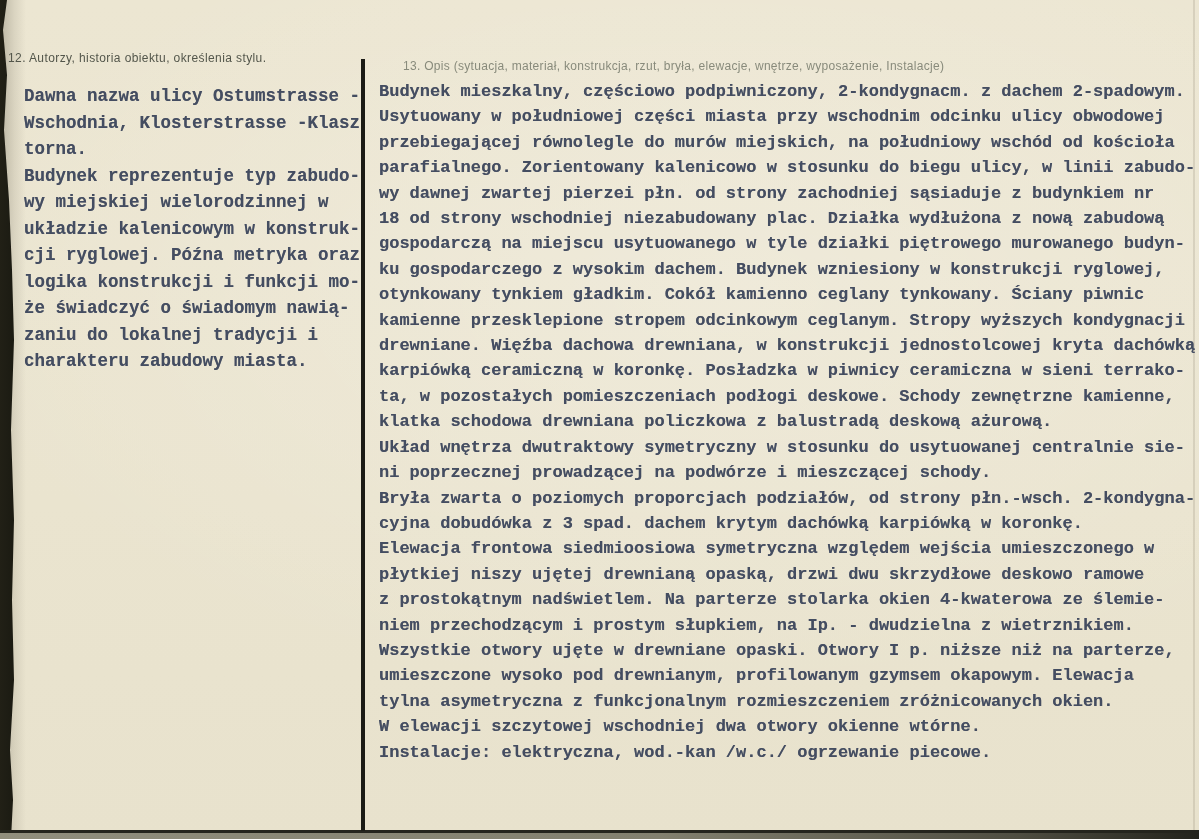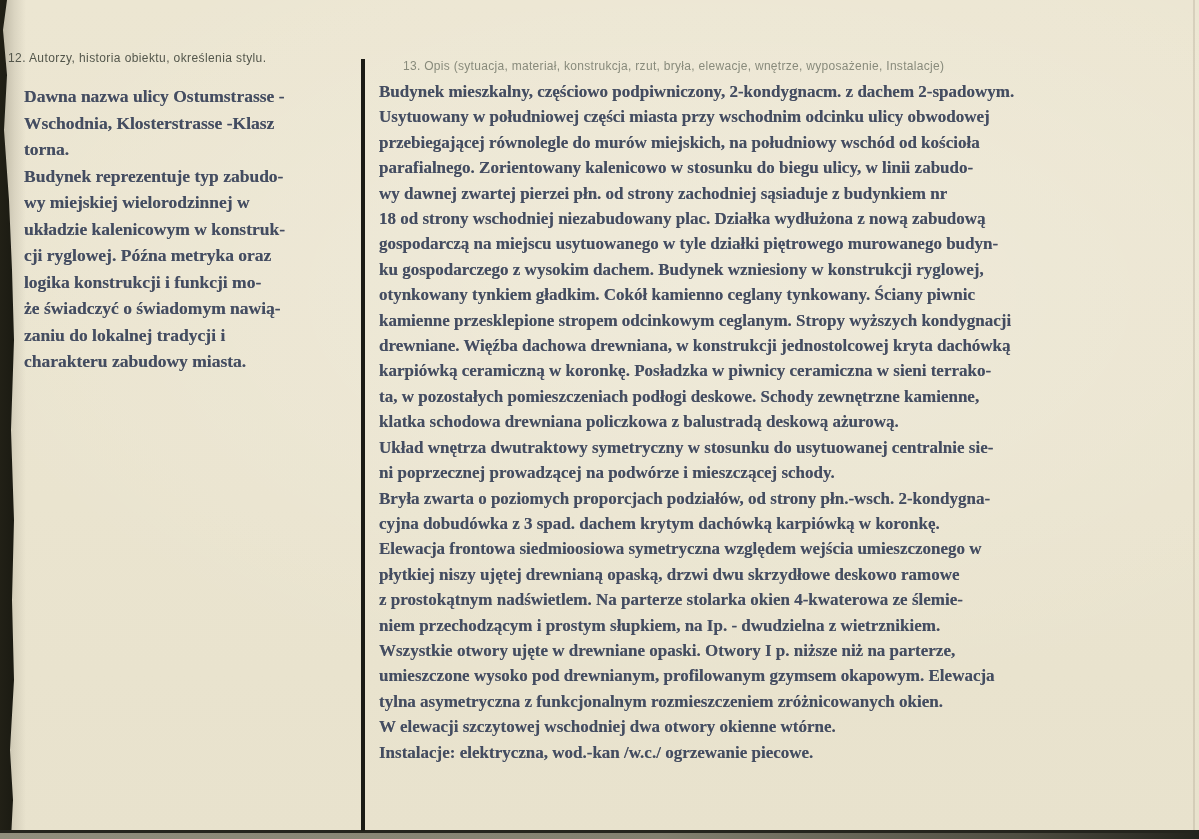--- a/index.html
+++ b/index.html
@@ -60,21 +60,21 @@
     color: var(--label-ink, #53564b);
   }
   .label-right {
     left: 403px; top: 59px;
     font-size: 12px; letter-spacing: 0.3px;
     color: #838677; opacity: 0.95;
   }
 
   .typed {
     position: absolute;
-    font-family: Liberation Serif, serif;
+    font-family: Liberation Mono, monospace;
     font-weight: 700;
     color: var(--ink, #444d61);
     text-shadow: 0 0 0.6px rgba(62,70,92,0.55);
     white-space: pre;
   }
   .typed-left  { left: 24px;  top: 83px; font-size: 17.5px; line-height: 26.5px; }
   .typed-right { left: 379px; top: 79px; font-size: 17px;   line-height: 25.4px; }
   .typed .line { height: inherit; }
 </style>
 </head>

